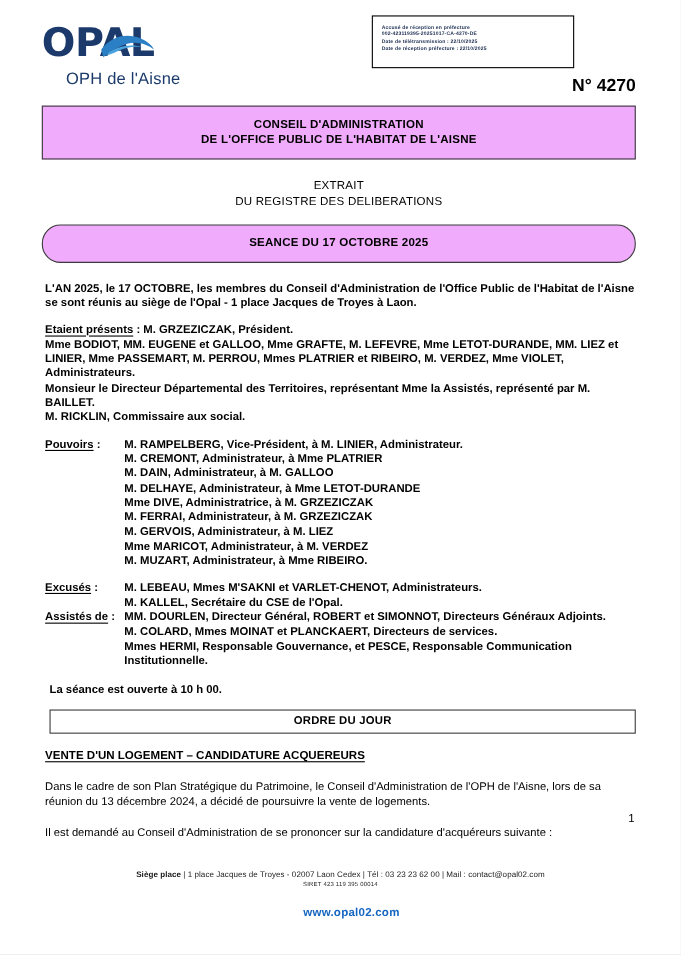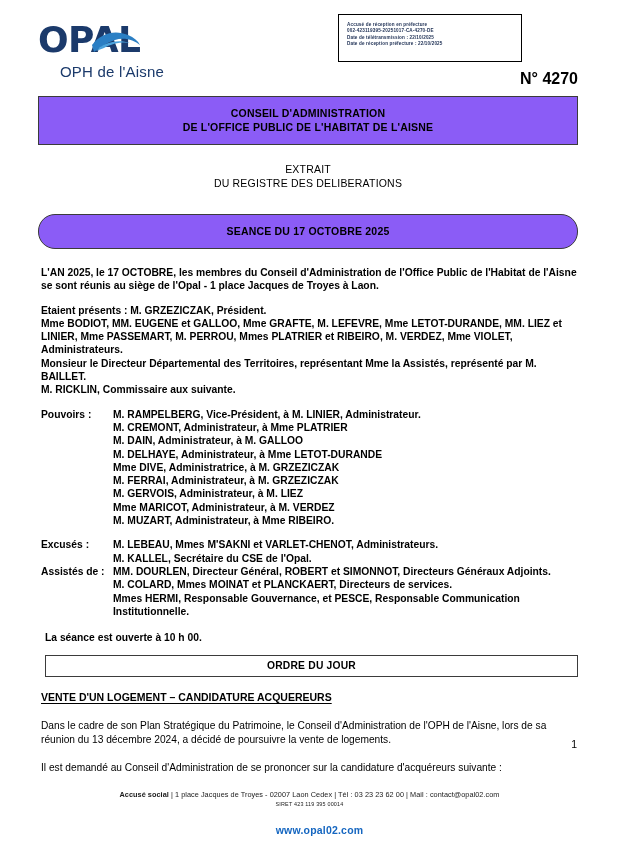--- a/index.html
+++ b/index.html
@@ -87,21 +87,21 @@
     font-weight: bold;
     color: #000;
   }
 
   
   .titlebox {
     margin: 0 41px 0 38px;
     border: 1px solid #3b3b3b;
     box-sizing: border-box;
     text-align: center;
-    background: #8b5cf6;
+    background: #f0abfc;
   }
   .titlebox.main {
     margin-top: 4px;
     padding: 9px 0 10px;
   }
   .titlebox .tline {
     font-size: 10.5px;
     font-weight: bold;
     line-height: 14px;
     letter-spacing: 0.2px;
@@ -112,39 +112,40 @@
     text-align: center;
   }
   .extrait .tline {
     font-size: 10.5px;
     font-weight: normal;
     line-height: 14px;
     letter-spacing: 0.2px;
     color: #000;
   }
   .titlebox.seance {
-    margin-top: 24px;
+    margin-top: 14px;
     padding: 9px 0 10px;
     border-radius: 17px;
   }
 
   
   .body {
     margin: 17px 36px 0 41px;
     font-size: 10.3px;
     line-height: 13.3px;
     color: #000;
     font-weight: bold;
   }
   .para {
     margin-bottom: 11px;
   }
   .line { white-space: normal; }
 
   .lbl {
+    text-decoration: underline;
     text-underline-offset: 1.5px;
     text-align: right;
   }
 
   
   .row {
     display: flex;
     align-items: flex-start;
   }
   .row .rlabel {
@@ -279,21 +280,21 @@
     <div class="para">
       <div class="line">L'AN 2025, le 17 OCTOBRE, les membres du Conseil d'Administration de l'Office Public de l'Habitat de l'Aisne se sont réunis au siège de l'Opal - 1 place Jacques de Troyes à Laon.</div>
     </div>
 
     <div class="para">
       <div class="line">
         <span class="lbl">Etaient présents</span><span> : </span><span>M. GRZEZICZAK, Président.</span>
       </div>
       <div class="line">Mme BODIOT, MM. EUGENE et GALLOO, Mme GRAFTE, M. LEFEVRE, Mme LETOT-DURANDE, MM. LIEZ et LINIER, Mme PASSEMART, M. PERROU, Mmes PLATRIER et RIBEIRO, M. VERDEZ, Mme VIOLET, Administrateurs.</div>
       <div class="line">Monsieur le Directeur Départemental des Territoires, représentant Mme la Assistés, représenté par M. BAILLET.</div>
-      <div class="line">M. RICKLIN, Commissaire aux suivante.</div>
+      <div class="line">M. RICKLIN, Commissaire aux social.</div>
     </div>
 
     <div class="para row">
       <div class="rlabel">
         <span class="lbl">Pouvoirs</span><span> :</span>
       </div>
       <div class="rcontent sub-lines">
         <div>M. RAMPELBERG, Vice-Président, à M. LINIER, Administrateur.</div>
         <div>M. CREMONT, Administrateur, à Mme PLATRIER</div>
         <div>M. DAIN, Administrateur, à M. GALLOO</div>
@@ -337,19 +338,19 @@
 
   <div class="subject">VENTE D'UN LOGEMENT – CANDIDATURE ACQUEREURS</div>
 
   <div class="text-block">Dans le cadre de son Plan Stratégique du Patrimoine, le Conseil d'Administration de l'OPH de l'Aisne, lors de sa réunion du 13 décembre 2024, a décidé de poursuivre la vente de logements.</div>
   <div class="text-block second">Il est demandé au Conseil d'Administration de se prononcer sur la candidature d'acquéreurs suivante :</div>
 
   <div class="page-num">1</div>
 
   <div class="footer">
     <div class="footer-line1">
-      <b>Accusé social</b><span> | 1 place Jacques de Troyes - 02007 Laon Cedex | Tél : 03 23 23 62 00  | Mail : contact@opal02.com</span>
+      <b>Siège place</b><span> | 1 place Jacques de Troyes - 02007 Laon Cedex | Tél : 03 23 23 62 00  | Mail : contact@opal02.com</span>
     </div>
     <div class="footer-siret">SIRET 423 119 395 00014</div>
     <div class="footer-web">www.opal02.com</div>
   </div>
 
 </div>
 
 </body></html>

